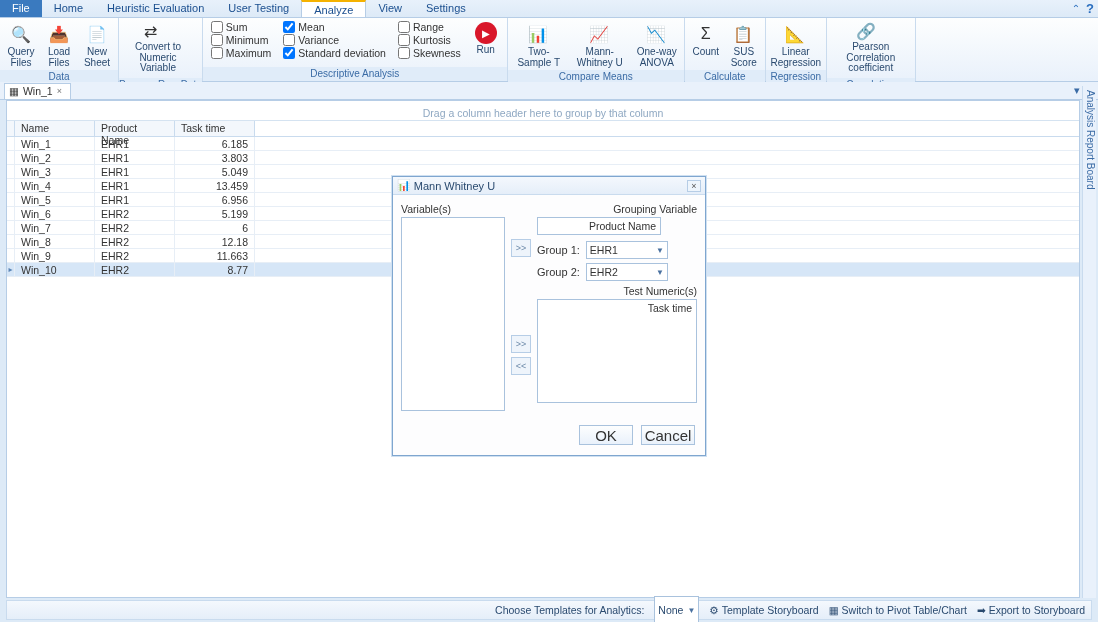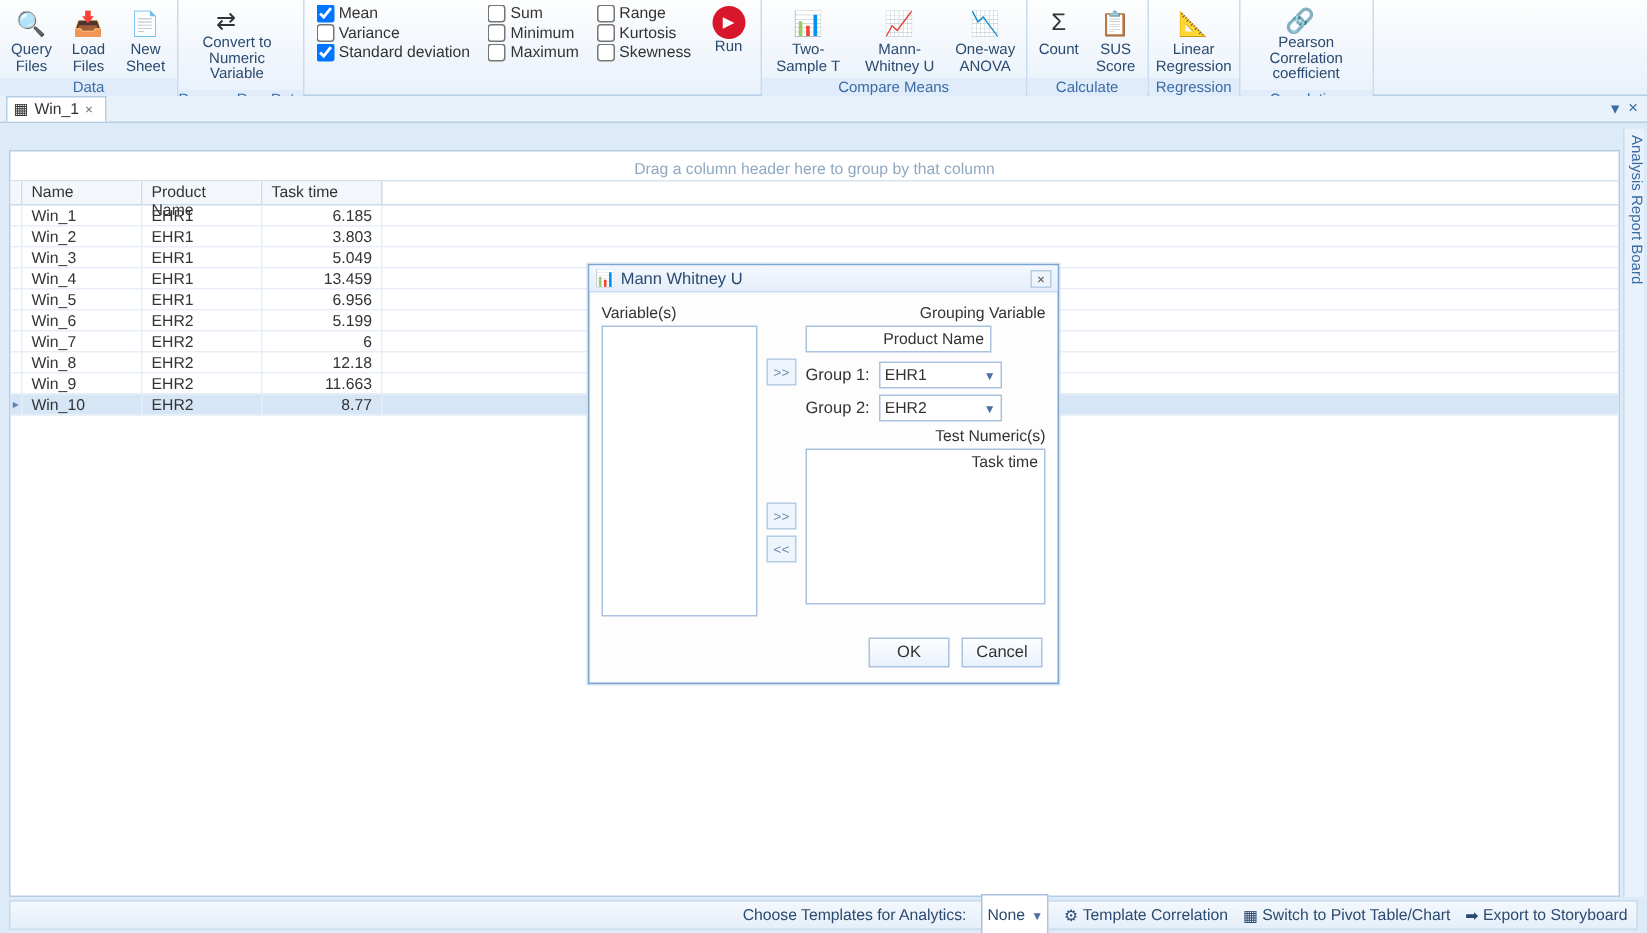--- a/index.html
+++ b/index.html
@@ -67,32 +67,45 @@
   .mid-col { width:20px; display:flex; flex-direction:column; align-items:center; gap:4px; padding-top:36px; }
   .move-btn { width:20px; height:18px; border:1px solid #b6cde6; background:#eef4fb; font-size:9px; color:#6b88a8; display:flex; align-items:center; justify-content:center; }
   .mid-col .spacer { height:70px; }
   .rt-col { flex:1;text-align:right; }
   .txtfield { border:1px solid #a9c2dd; background:#fff; height:18px; padding:2px 4px; font-size:10.5px; width:124px; }
   .combo { border:1px solid #a9c2dd; background:#fff; height:18px; padding:1px 3px; font-size:10.5px; width:82px; display:flex; align-items:center; justify-content:space-between; }
   .combo .dd { color:#4a71a0; font-size:8px; }
   .form-row { display:flex; align-items:center; gap:6px; margin-bottom:4px; }
   .test-list { border:1px solid #a9c2dd; background:#fff; height:104px; padding:2px 4px; font-size:10.5px; }
   .dialog-buttons { display:flex; justify-content:flex-end; gap:8px; padding:6px 10px 10px; }
-  .dlg-btn { width:54px; height:20px; border:1px solid #a9c2dd; background:linear-gradient(#fdfefe,#e9f1fb); font-size:11px; display:flex; align-items:center; justify-content:center; }
+  .dlg-btn { width:54px; height:20px; border:1px solid #a9c2dd; background:linear-gradient(#fdfefe,#e9f1fb); font-size:15px; display:flex; align-items:center; justify-content:center; }
 
   
   .statusbar { position:absolute; bottom:2px; left:6px; right:6px; height:20px; background:linear-gradient(#f4f8fd,#e5eef9); border:1px solid #c9dbee; display:flex; align-items:center; justify-content:flex-end; gap:10px; padding:0 6px; font-size:10.5px; color:#2a4a6f; }
   .status-item { display:flex; align-items:center; gap:3px; }
   .status-combo { border:1px solid #a9c2dd; background:#fff; height:28px; padding:0 3px; display:flex; align-items:center; gap:4px; }
 </style>
 </head>
 <body>
 
 <div class="app">
 
+  <div class="menubar">
+    <div class="menu-item file">File</div>
+    <div class="menu-item">Home</div>
+    <div class="menu-item">Heuristic Evaluation</div>
+    <div class="menu-item">User Testing</div>
+    <div class="menu-item active">Analyze</div>
+    <div class="menu-item">View</div>
+    <div class="menu-item">Settings</div>
+    <div class="menubar-right">
+      <span class="collapse-icon">⌃</span>
+      <span class="help-icon">?</span>
+    </div>
+  </div>
 
   <div class="ribbon">
 
     <div class="ribbon-group">
       <div class="ribbon-group-body">
         <div class="rbtn-big">
             <span class="ico">🔍</span>
             <span class="lbl">Query Files</span>
           </div>
         <div class="rbtn-big">
@@ -114,44 +127,44 @@
             <span class="lbl">Convert to Numeric Variable</span>
           </div>
       </div>
       <div class="ribbon-group-label">Process Raw Data</div>
     </div>
 
     <div class="ribbon-group">
       <div class="ribbon-group-body">
         <div class="chk-col">
           <label class="chk">
+              <input type="checkbox" style="">
+              <span>Sum</span>
+            </label>
+          <label class="chk">
+              <input type="checkbox" style="">
+              <span>Minimum</span>
+            </label>
+          <label class="chk">
+              <input type="checkbox" style="">
+              <span>Maximum</span>
+            </label>
+        </div>
+        <div class="chk-col">
+          <label class="chk">
               <input type="checkbox" checked="" style="">
               <span>Mean</span>
             </label>
           <label class="chk">
               <input type="checkbox" style="">
               <span>Variance</span>
             </label>
           <label class="chk">
               <input type="checkbox" checked="" style="">
               <span>Standard deviation</span>
-            </label>
-        </div>
-        <div class="chk-col">
-          <label class="chk">
-              <input type="checkbox" style="">
-              <span>Sum</span>
-            </label>
-          <label class="chk">
-              <input type="checkbox" style="">
-              <span>Minimum</span>
-            </label>
-          <label class="chk">
-              <input type="checkbox" style="">
-              <span>Maximum</span>
             </label>
         </div>
         <div class="chk-col">
           <label class="chk">
               <input type="checkbox" style="">
               <span>Range</span>
             </label>
           <label class="chk">
               <input type="checkbox" style="">
               <span>Kurtosis</span>
@@ -159,20 +172,21 @@
           <label class="chk">
               <input type="checkbox" style="">
               <span>Skewness</span>
             </label>
         </div>
         <div class="rbtn-big run-btn">
             <span class="ico">▶</span>
             <span class="lbl">Run</span>
           </div>
       </div>
+      <div class="ribbon-group-label">Descriptive Analysis</div>
     </div>
 
     <div class="ribbon-group">
       <div class="ribbon-group-body">
         <div class="rbtn-big" style="width:54px">
             <span class="ico">📊</span>
             <span class="lbl">Two-Sample T</span>
           </div>
         <div class="rbtn-big" style="width:60px">
             <span class="ico">📈</span>
@@ -353,21 +367,21 @@
   </div>
 
   <div class="statusbar">
     <div class="status-item">Choose Templates for Analytics:</div>
     <div class="status-combo">
         <span>None</span>
         <span style="font-size:8px;color:#4a71a0">▼</span>
       </div>
     <div class="status-item">
         <span>⚙</span>
-        <span>Template Correlation</span>
+        <span>Template Storyboard</span>
       </div>
     <div class="status-item">
         <span>▦</span>
         <span>Switch to Pivot Table/Chart</span>
       </div>
     <div class="status-item">
         <span>➡</span>
         <span>Export to Storyboard</span>
       </div>
   </div>

